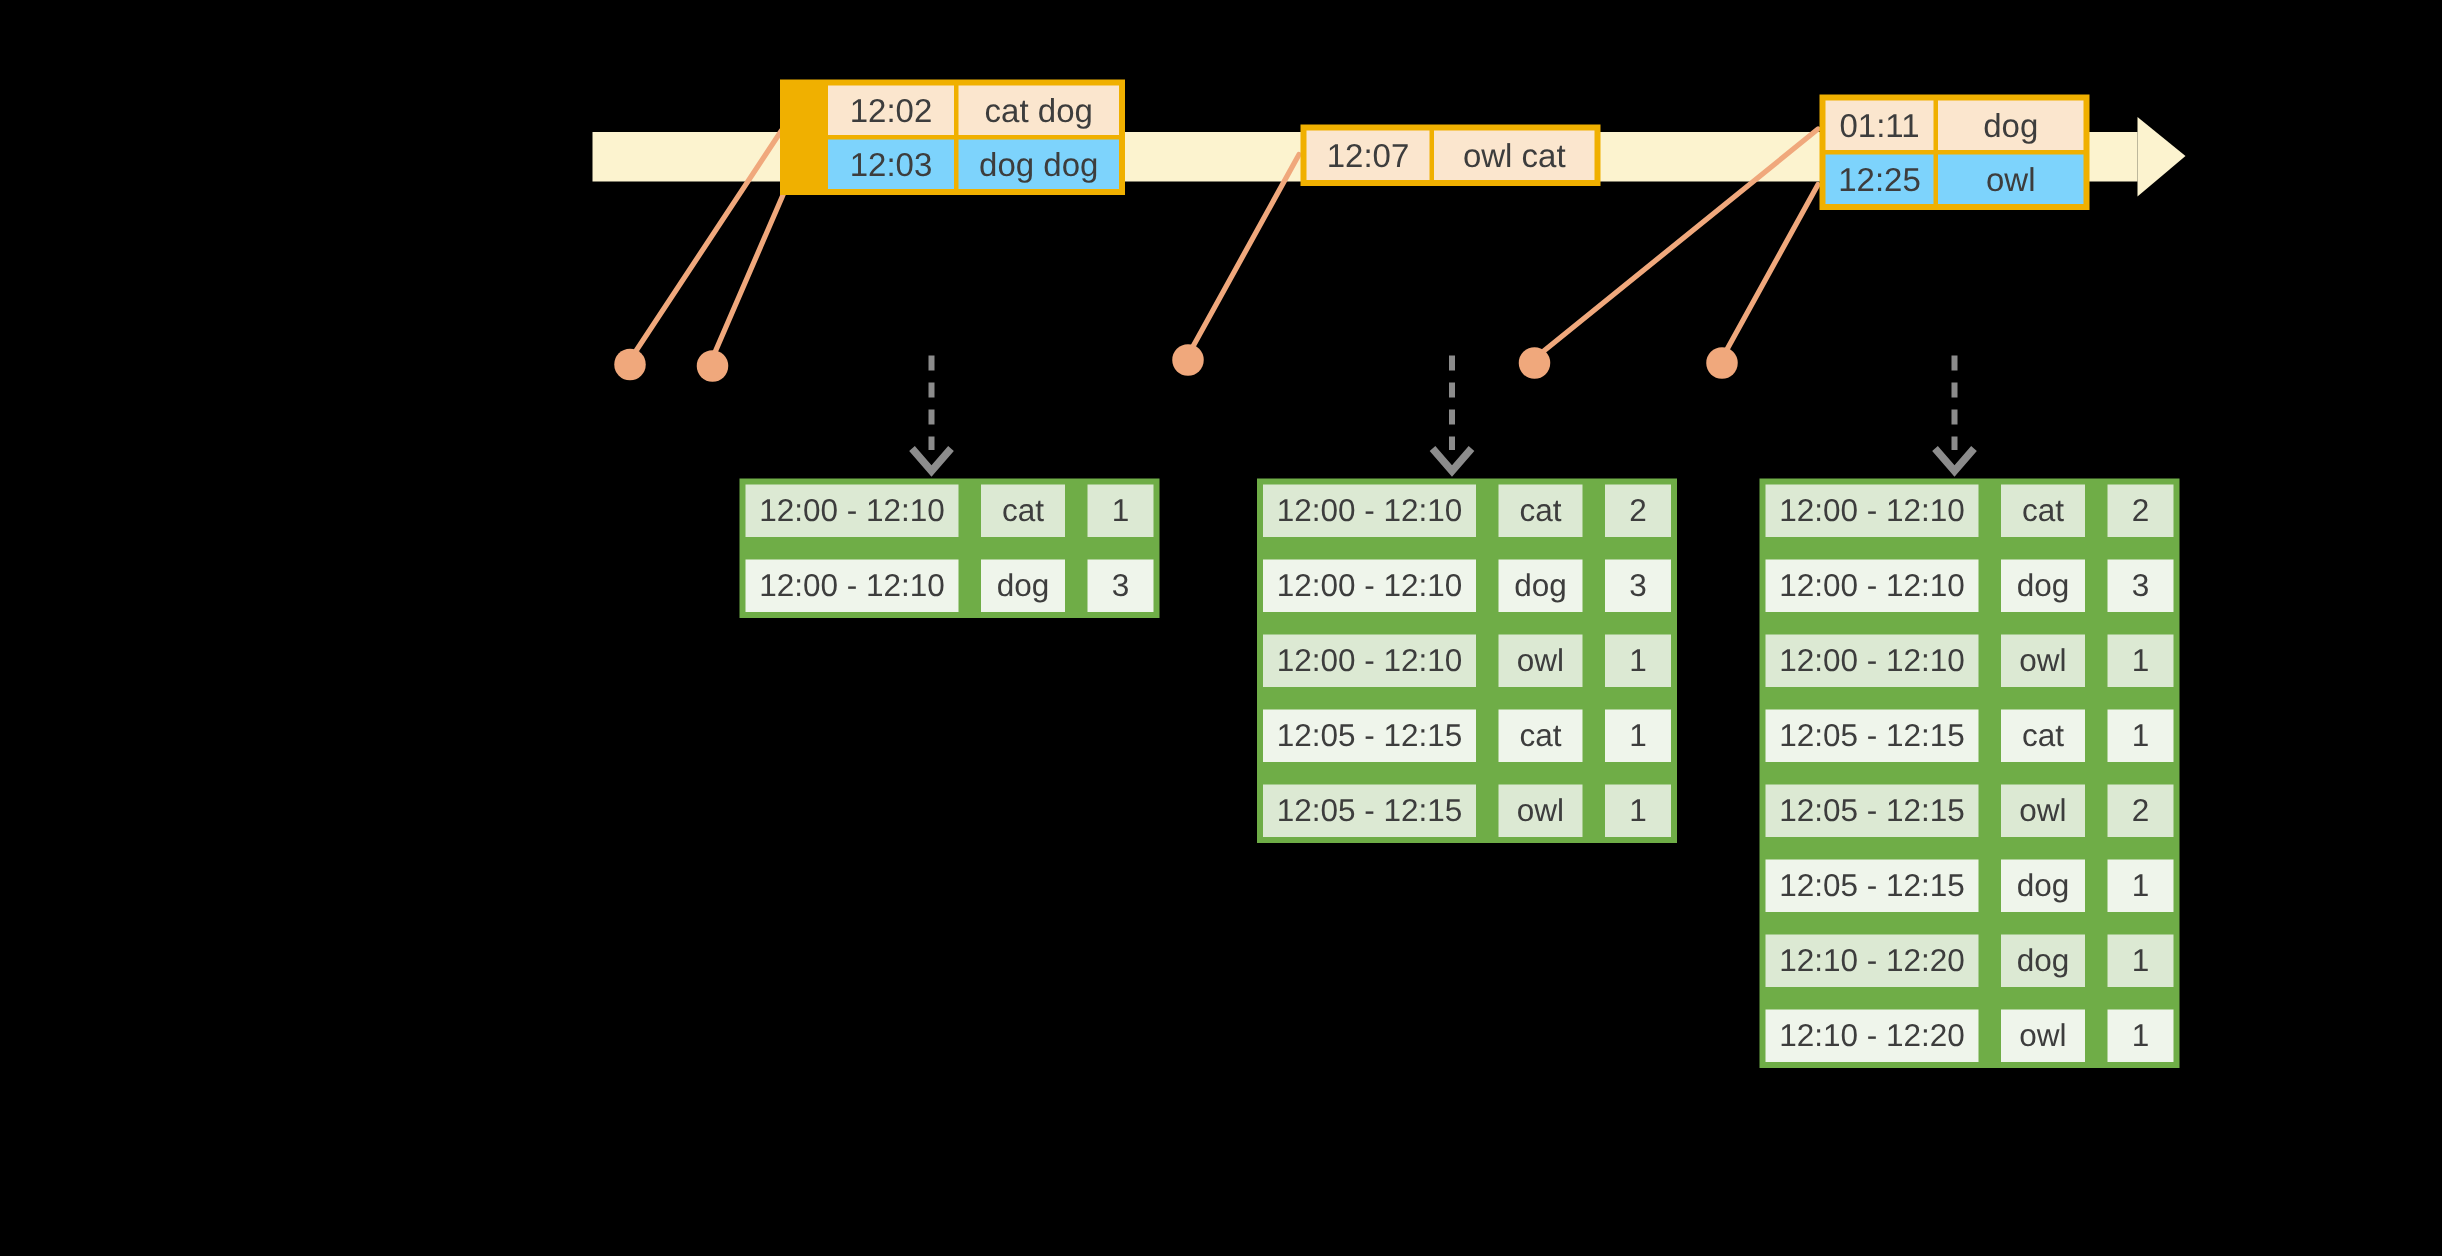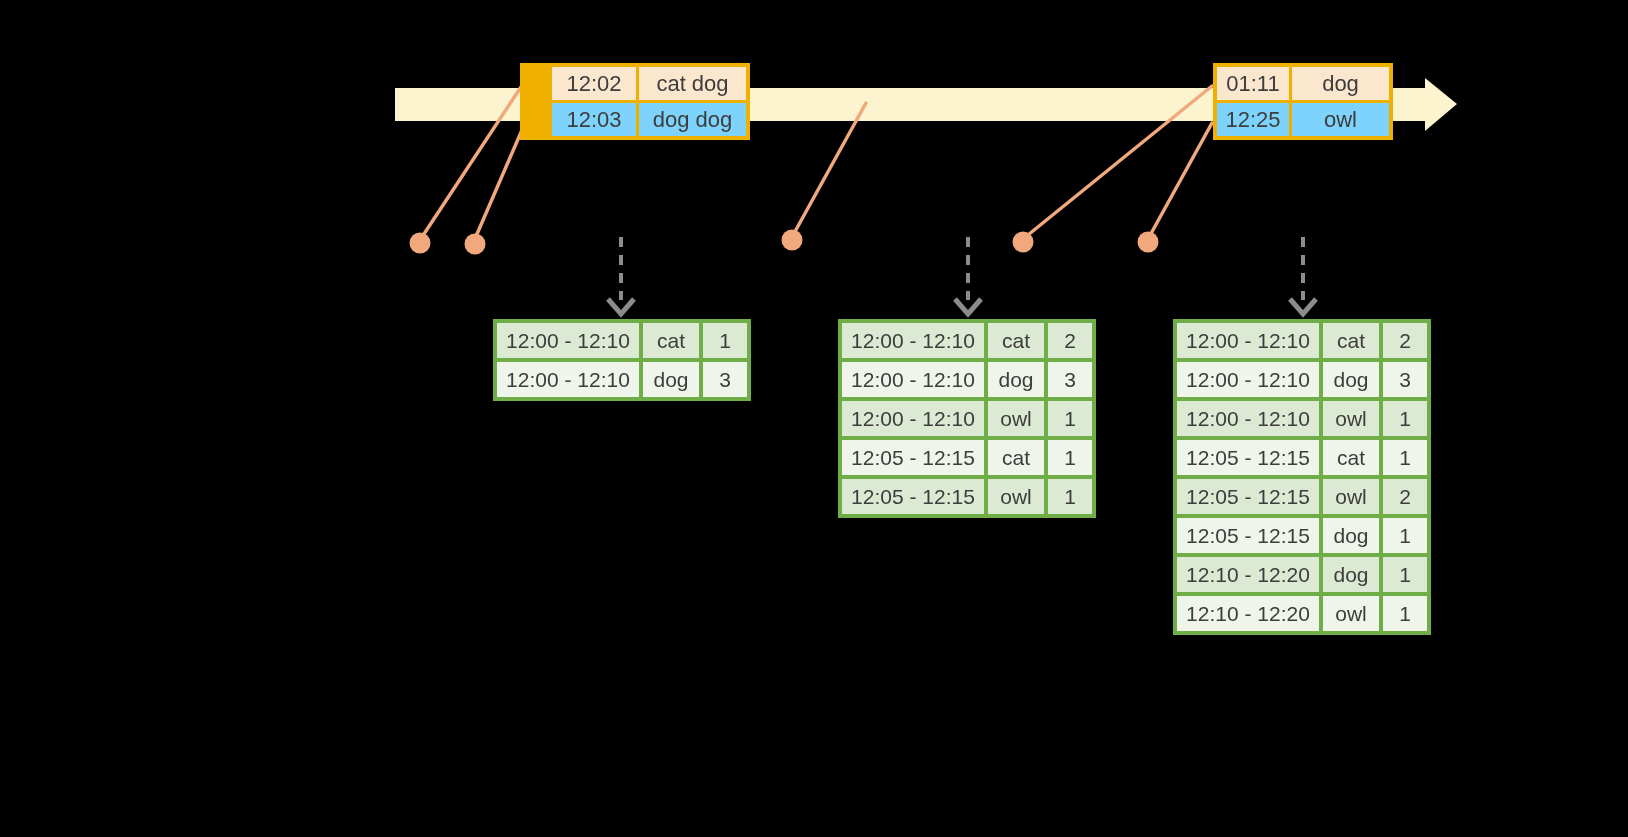--- a/index.html
+++ b/index.html
@@ -18,26 +18,26 @@
   .dtable .cell {
     display: flex; align-items: center; justify-content: center;
     color: #3d3d3d; white-space: nowrap;
   }
 
   
   .event-table { background: #F0B000; padding: 4px; gap: 3px; }
   .event-table .cell { height: 33px; font-size: 22px; }
   .event-table .base { background: #FBE6CE; }
   .event-table .alt  { background: #7dd3fc; }
-  .et1 { left: 520px;  top: 63px; grid-template-columns: 84px 107px; padding-left: 32px; }
+  .et1 { left: 520px;  top: 53px; grid-template-columns: 84px 107px; padding-left: 32px; }
   .et2 { left: 867px;  top: 83px; grid-template-columns: 82px 107px; }
   .et3 { left: 1213px; top: 63px; grid-template-columns: 72px 97px;  }
 
   
-  .result-table { background: #6FAD47; padding: 4px; gap: 4px;
+  .result-table { background: #6FAD47; padding: 4px; gap: 15px;
                   grid-template-columns: 142px 56px 44px; }
   .result-table .cell { height: 35px; font-size: 21px; }
   .result-table .base { background: #DCE9D3; }
   .result-table .alt  { background: #EFF5EB; }
   .rt1 { left: 493px;  top: 319px; }
   .rt2 { left: 838px;  top: 319px; }
   .rt3 { left: 1173px; top: 319px; }
 </style>
 </head>
 <body>
@@ -73,20 +73,24 @@
       <line x1="1303" y1="237" x2="1303" y2="300" stroke-width="4" stroke-dasharray="10 8"></line>
       <polyline points="1290,299 1303,314 1316,299" stroke-width="5"></polyline>
     </g>
   </svg>
 
   <div class="dtable event-table et1">
       <div class="cell base">12:02</div>
       <div class="cell base">cat dog</div>
       <div class="cell alt">12:03</div>
       <div class="cell alt">dog dog</div>
+    </div>
+  <div class="dtable event-table et2">
+      <div class="cell base">12:07</div>
+      <div class="cell base">owl cat</div>
     </div>
   <div class="dtable event-table et3">
       <div class="cell base">01:11</div>
       <div class="cell base">dog</div>
       <div class="cell alt">12:25</div>
       <div class="cell alt">owl</div>
     </div>
 
   <div class="dtable result-table rt1">
       <div class="cell base">12:00 - 12:10</div>

